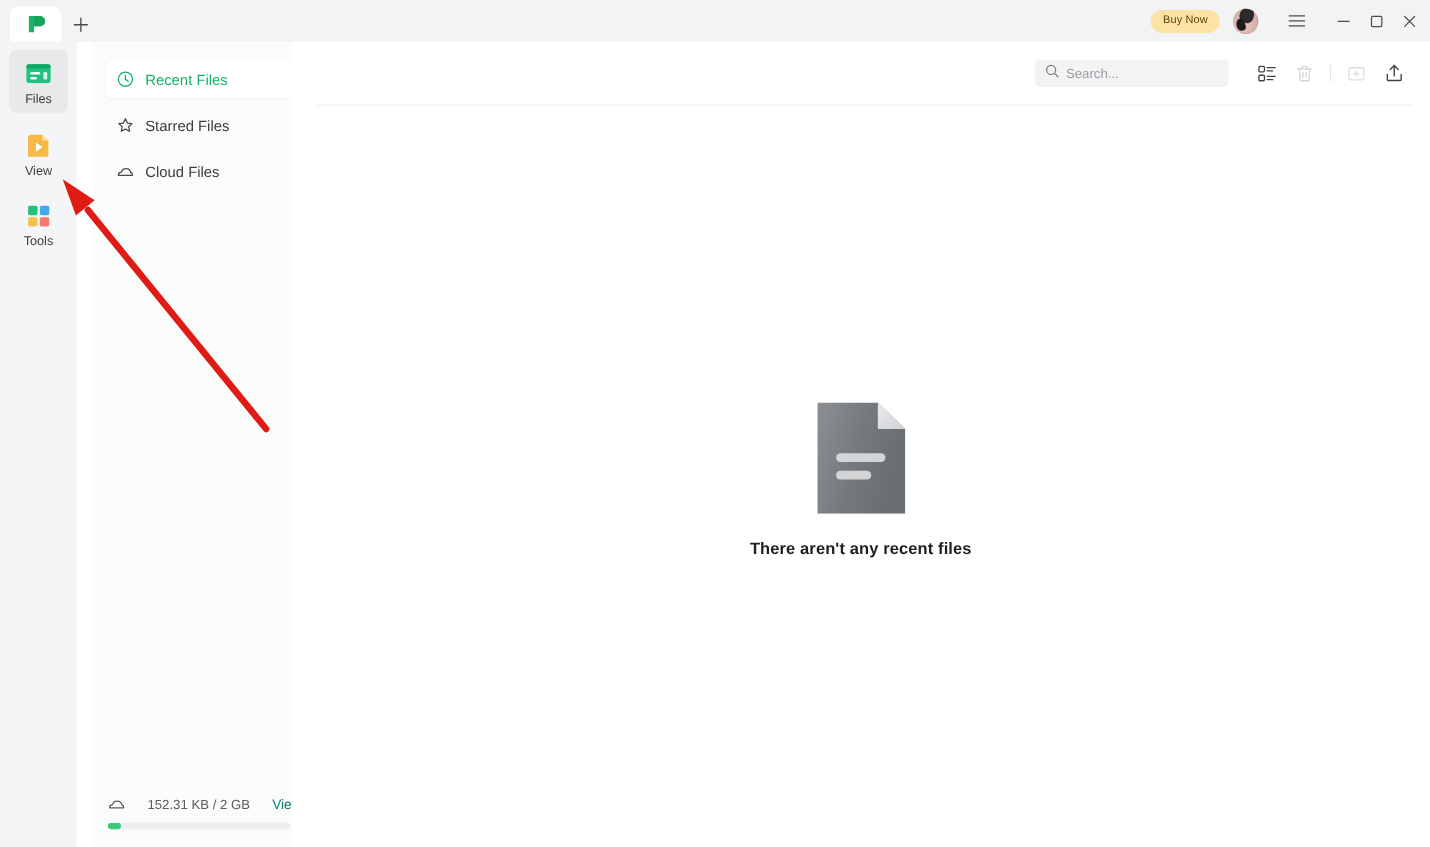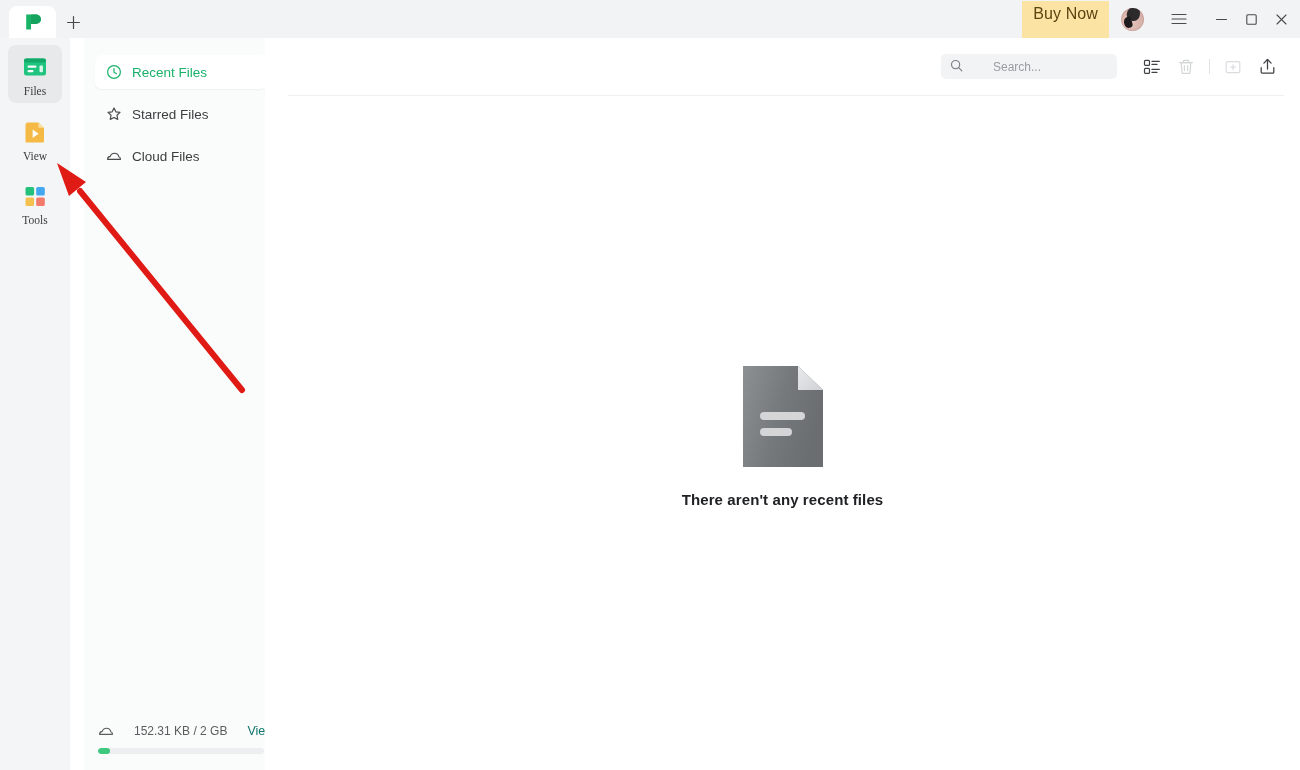--- a/index.html
+++ b/index.html
@@ -58,23 +58,23 @@
     right: 0; top: 0;
     height: 38px;
     display: flex;
     align-items: center;
     gap: 0px;
     padding-right: 4px;
   }
   .buy-now {
     background: #fbe3a4;
     color: #5a4410;
-    font-size: 16px;
-    padding: 5px 11px 16px;
-    border-radius: 0;
+    font-size: 10px;
+    padding: 5px 11px 6px;
+    border-radius: 11px;
     line-height: 1;
     margin-right: 12px;
     letter-spacing: .1px;
   }
   .avatar {
     width: 23px; height: 23px;
     border-radius: 50%;
     margin-right: 20px;
     background: radial-gradient(circle at 38% 64%, #e7c7bf 0%, #dcb6ae 46%, #cfa49c 100%);
     position: relative;
@@ -115,21 +115,20 @@
     height: 732px;
     background: #f4f5f6;
   }
   .rail-item {
     width: 54px;
     margin: 0 auto;
     padding: 8px 0 5px;
     border-radius: 8px;
     text-align: center;
     margin-top: 7px;
-    font-family: Liberation Serif, serif;
   }
   .rail-item.active { background: #e8e9eb; }
   .rail-icon {
     width: 28px; height: 28px;
     margin: 0 auto 4px;
     display: block;
   }
   .rail-label {
     font-size: 11.5px;
     color: #3c3c3c;
@@ -233,21 +232,20 @@
   }
   .search-input {
     border: none;
     outline: none;
     background: transparent;
     font-family: inherit;
     font-size: 12px;
     color: #4a4a4a;
     width: 120px;
     padding: 0;
-    margin-left: 24px;
   }
   .search-input::placeholder { color: #9a9c9f; }
   .tool-btn {
     width: 34px; height: 34px;
     display: flex; align-items: center; justify-content: center;
   }
   .tool-btn svg { display: block; }
   .tool-sep {
     width: 1px;
     height: 15px;

